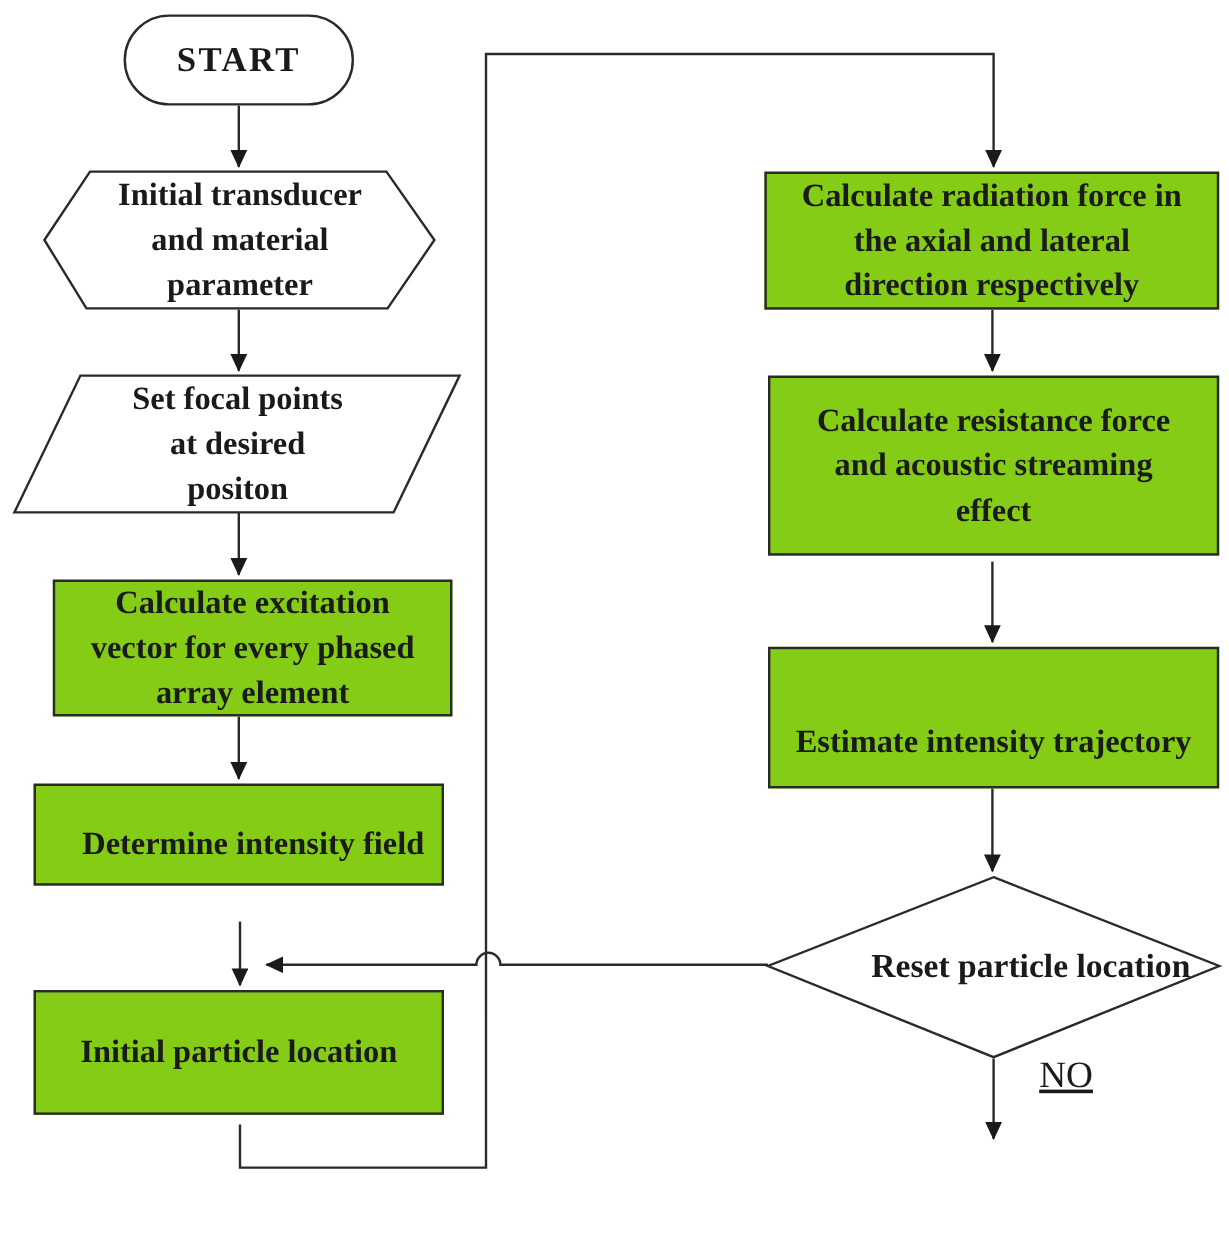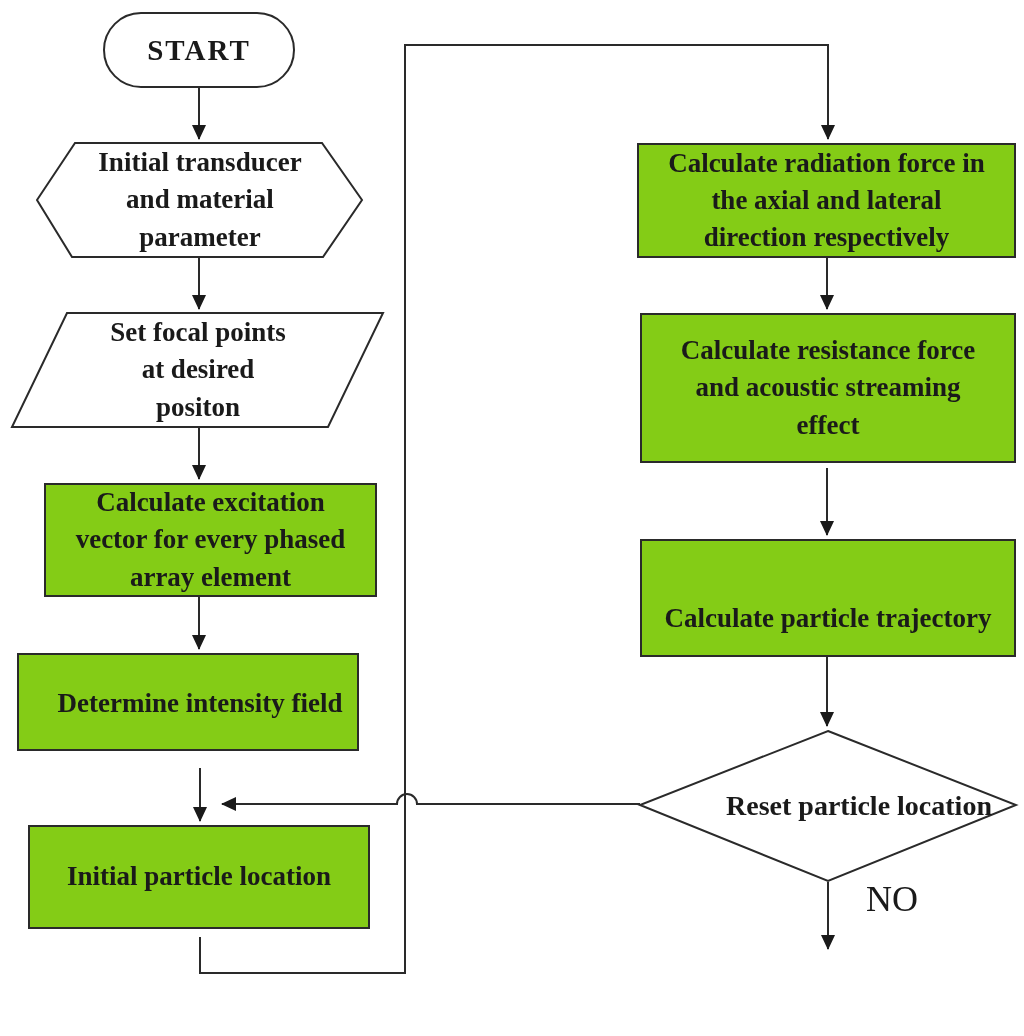--- a/index.html
+++ b/index.html
@@ -46,23 +46,24 @@
     font-size: 29px;
     letter-spacing: 2px;
   }
   .shape-label {
     
     background: transparent;
     border: none;
   }
   .edge-label {
     position: absolute;
-    font-size: 36px;
+    font-size: 31px;
     z-index: 2;
     white-space: nowrap;
+    text-decoration: underline;
   }
 </style>
 </head>
 <body>
 
 <div id="canvas">
 
   <svg id="wires" width="1024" height="1036" viewBox="0 0 1024 1036">
     <defs>
       <marker id="arrow" markerUnits="userSpaceOnUse" markerWidth="18" markerHeight="16" refX="14" refY="7" orient="auto">
@@ -98,32 +99,32 @@
 parameter</div>
 
   <div class="node shape-label" style="left:40px; top:313px; width:316px; height:114px;">Set focal points
 at desired
 positon</div>
 
   <div class="node process" style="left:44px; top:483px; width:333px; height:114px;">Calculate excitation
 vector for every phased
 array element</div>
 
-  <div class="node process" style="left:17px; top:653px; width:342px; height:98px; align-items:flex-start; padding-top:30px;padding-left:24px;">Determine intensity field</div>
+  <div class="node process" style="left:28px; top:653px; width:342px; height:85px; align-items:flex-start; padding-top:30px;padding-left:24px;">Determine intensity field</div>
 
   <div class="node process" style="left:28px; top:825px; width:342px; height:104px;">Initial particle location</div>
 
   <div class="node process" style="left:637px; top:143px; width:379px; height:115px;">Calculate radiation force in
 the axial and lateral
 direction respectively</div>
 
   <div class="node process" style="left:640px; top:313px; width:376px; height:150px;">Calculate resistance force
 and acoustic streaming
 effect</div>
 
-  <div class="node process" style="left:640px; top:539px; width:376px; height:118px; align-items:flex-end; padding-bottom:18px;">Calculate particle trajectory</div>
+  <div class="node process" style="left:640px; top:539px; width:376px; height:118px; align-items:flex-end; padding-bottom:18px;">Estimate intensity trajectory</div>
 
   <div class="node shape-label" style="left:691px; top:731px; width:336px; height:150px; font-size:28px;">Reset particle location</div>
 
   <div class="edge-label" style="left:866px; top:878px;">NO</div>
 
 
 </div>
 
 </body></html>

